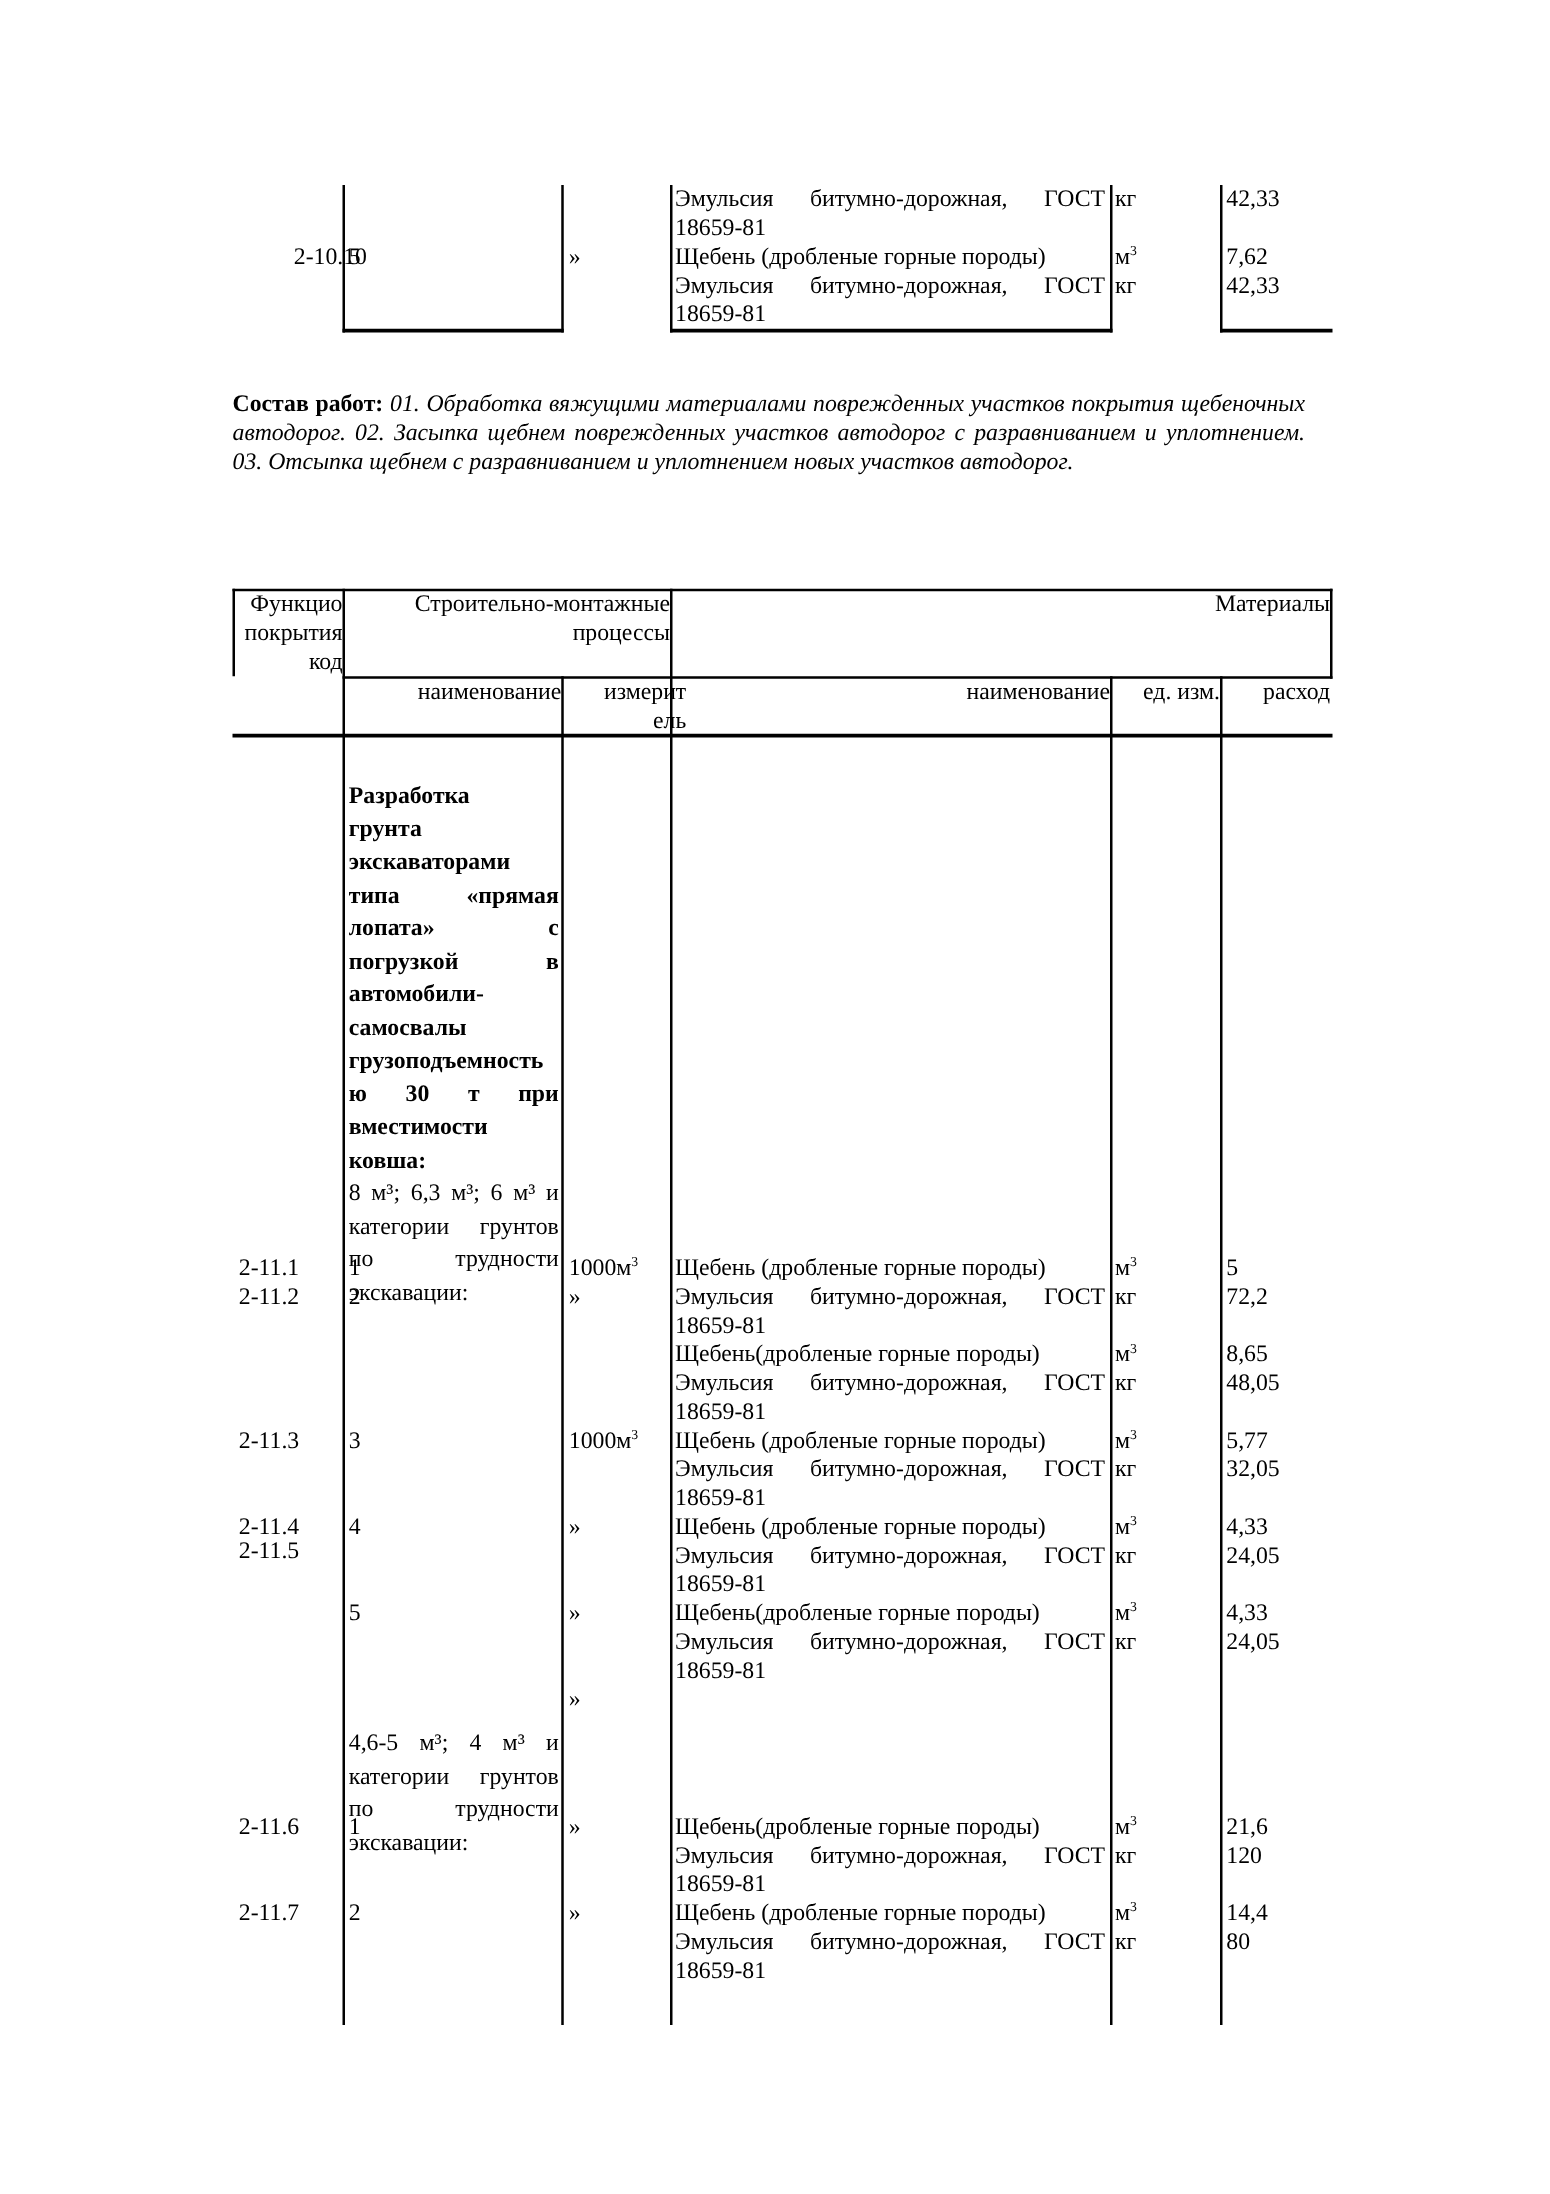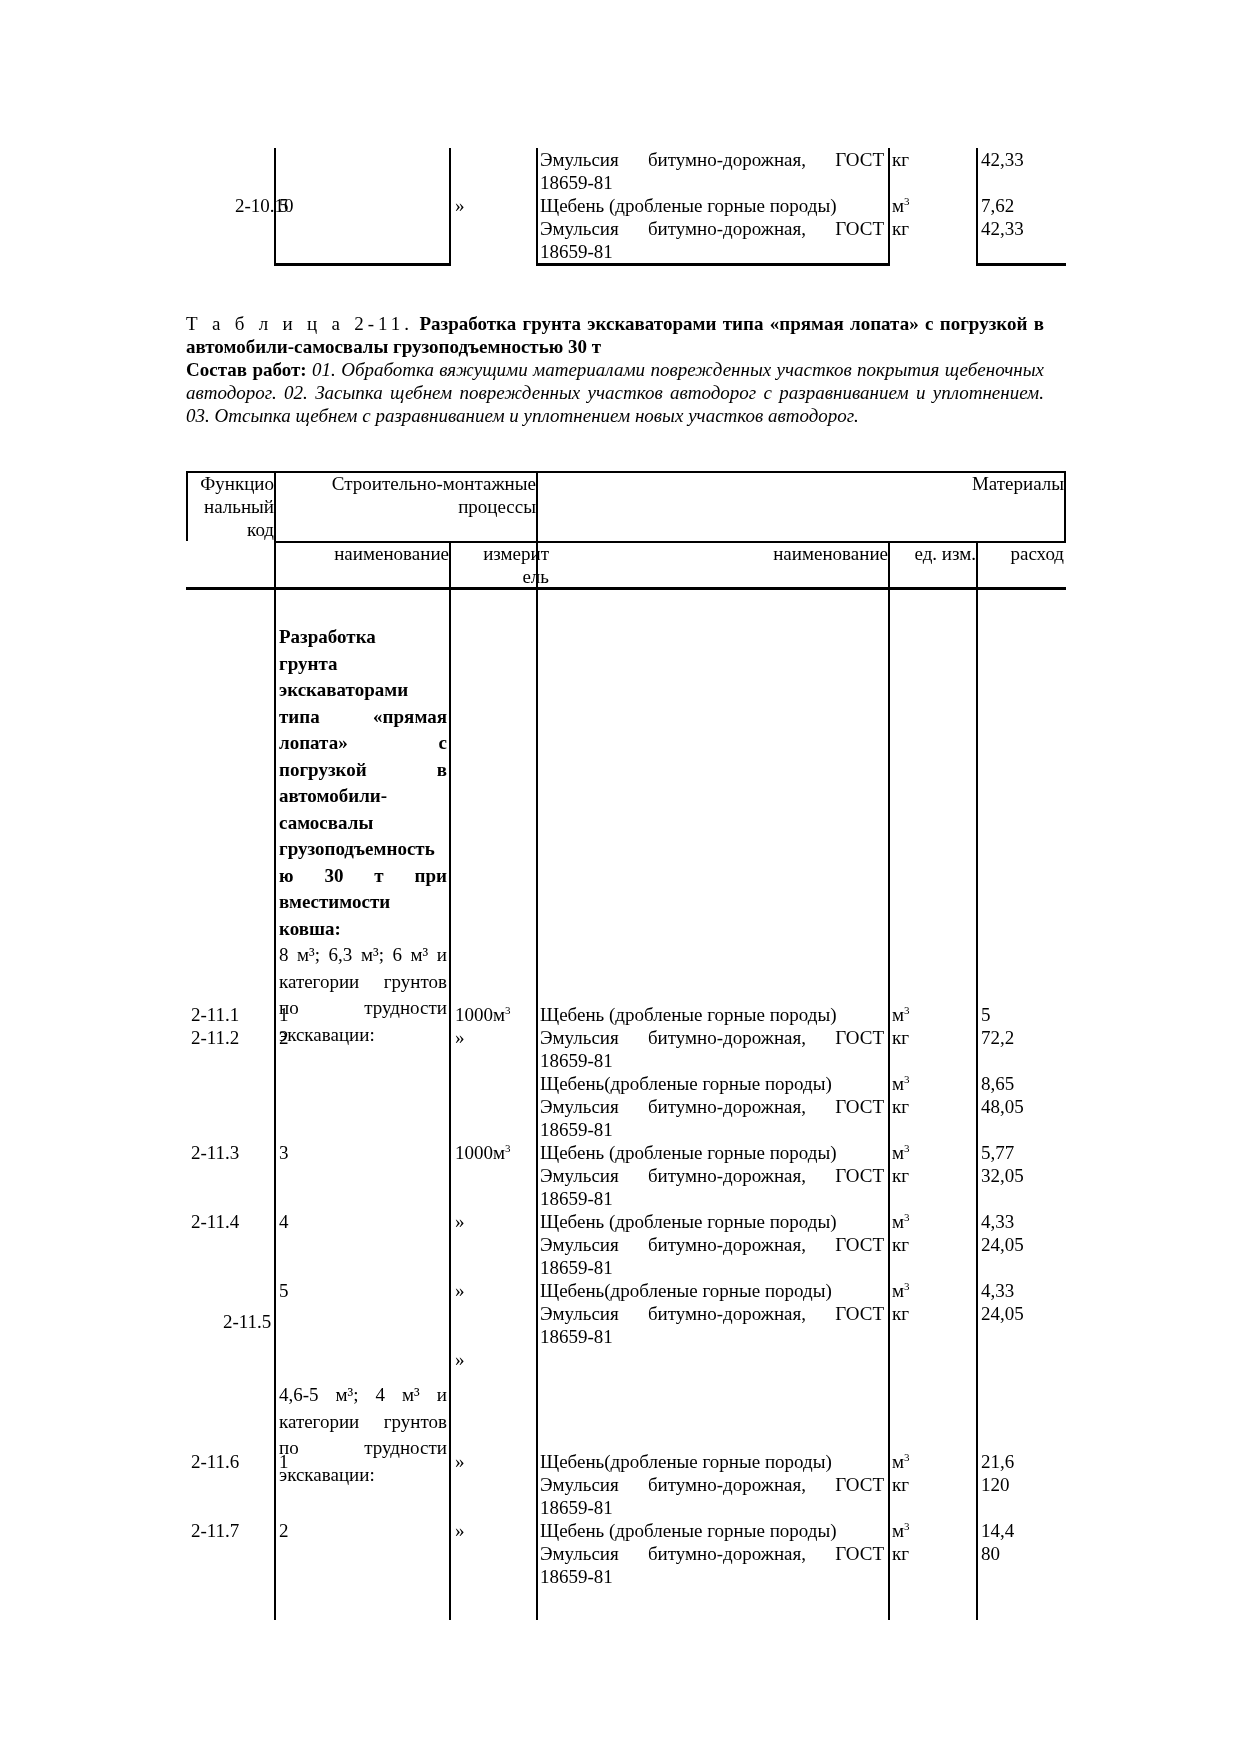--- a/index.html
+++ b/index.html
@@ -48,41 +48,40 @@
   <span class="txt" style="left:892px; top:194px;"><span>м</span><sup>3</sup></span>
   <span class="txt" style="left:981px; top:194px;">7,62</span>
 
   <div class="txt just" style="left:540px; top:217px; width:344px;">Эмульсия битумно-дорожная, ГОСТ</div>
   <span class="txt" style="left:540px; top:240px;">18659-81</span>
   <span class="txt" style="left:892px; top:217px;">кг</span>
   <span class="txt" style="left:981px; top:217px;">42,33</span>
 </div>
 
 <div class="caption" style="top:312px;">
-  <p><span class="spaced">Т а б л и ц а 2-11.</span> <span class="bold">Разработка грунта экскаваторами типа «прямая лопата» с погрузкой в автомобили-самосвалы грузоподъемностью 30 т</span></p>
   <p><span class="bold">Состав работ:</span> <span class="ital">01. Обработка вяжущими материалами поврежденных участков покрытия щебеночных автодорог. 02. Засыпка щебнем поврежденных участков автодорог с разравниванием и уплотнением. 03. Отсыпка щебнем с разравниванием и уплотнением новых участков автодорог.</span></p>
 </div>
 
 <div>
 
   <div class="hline" style="left:186px; top:471px; width:880px;"></div>
   <div class="hline" style="left:274px; top:541px; width:792px;"></div>
   <div class="hthick" style="left:186px; top:587px; width:880px;"></div>
   <div class="vline" style="left:186px; top:471px; height:70px;"></div>
   <div class="vline" style="left:1064px; top:471px; height:72px;"></div>
 
   <div class="vline" style="left:274px; top:471px; height:1149px;"></div>
   <div class="vline" style="left:449px; top:541px; height:1079px;"></div>
   <div class="vline" style="left:536px; top:471px; height:1149px;"></div>
   <div class="vline" style="left:888px; top:541px; height:1079px;"></div>
   <div class="vline" style="left:976px; top:541px; height:1079px;"></div>
 
   <div class="abs center" style="left:188px; top:472px; width:86px; line-height:23px;">
     <div>Функцио</div>
-    <div>нальный</div>
+    <div>покрытия</div>
     <div>код</div>
   </div>
   <div class="abs center" style="left:276px; top:472px; width:260px;">
     <div>Строительно-монтажные</div>
     <div>процессы</div>
   </div>
   <div class="abs center" style="left:538px; top:472px; width:526px;">Материалы</div>
   <div class="abs center" style="left:276px; top:542px; width:173px;">наименование</div>
   <div class="abs center" style="left:451px; top:542px; width:98px;">
     <div>измерит</div>
@@ -150,21 +149,21 @@
   <span class="txt" style="left:279px; top:1210px;">4</span>
   <span class="txt" style="left:455px; top:1210px;">»</span>
   <span class="txt" style="left:540px; top:1210px;">Щебень (дробленые горные породы)</span>
   <span class="txt" style="left:892px; top:1210px;"><span>м</span><sup>3</sup></span>
   <span class="txt" style="left:981px; top:1210px;">4,33</span>
   <div class="txt just" style="left:540px; top:1233px; width:344px;">Эмульсия битумно-дорожная, ГОСТ</div>
   <span class="txt" style="left:540px; top:1256px;">18659-81</span>
   <span class="txt" style="left:892px; top:1233px;">кг</span>
   <span class="txt" style="left:981px; top:1233px;">24,05</span>
 
-  <span class="txt" style="left:191px; top:1310px;margin-left:32px;">2-11.5</span>
+  <span class="txt" style="left:191px; top:1229px;">2-11.5</span>
   <span class="txt" style="left:279px; top:1279px;">5</span>
   <span class="txt" style="left:455px; top:1279px;">»</span>
   <span class="txt" style="left:540px; top:1279px;">Щебень(дробленые горные породы)</span>
   <span class="txt" style="left:892px; top:1279px;"><span>м</span><sup>3</sup></span>
   <span class="txt" style="left:981px; top:1279px;">4,33</span>
   <div class="txt just" style="left:540px; top:1302px; width:344px;">Эмульсия битумно-дорожная, ГОСТ</div>
   <span class="txt" style="left:540px; top:1325px;">18659-81</span>
   <span class="txt" style="left:892px; top:1302px;">кг</span>
   <span class="txt" style="left:981px; top:1302px;">24,05</span>
 

